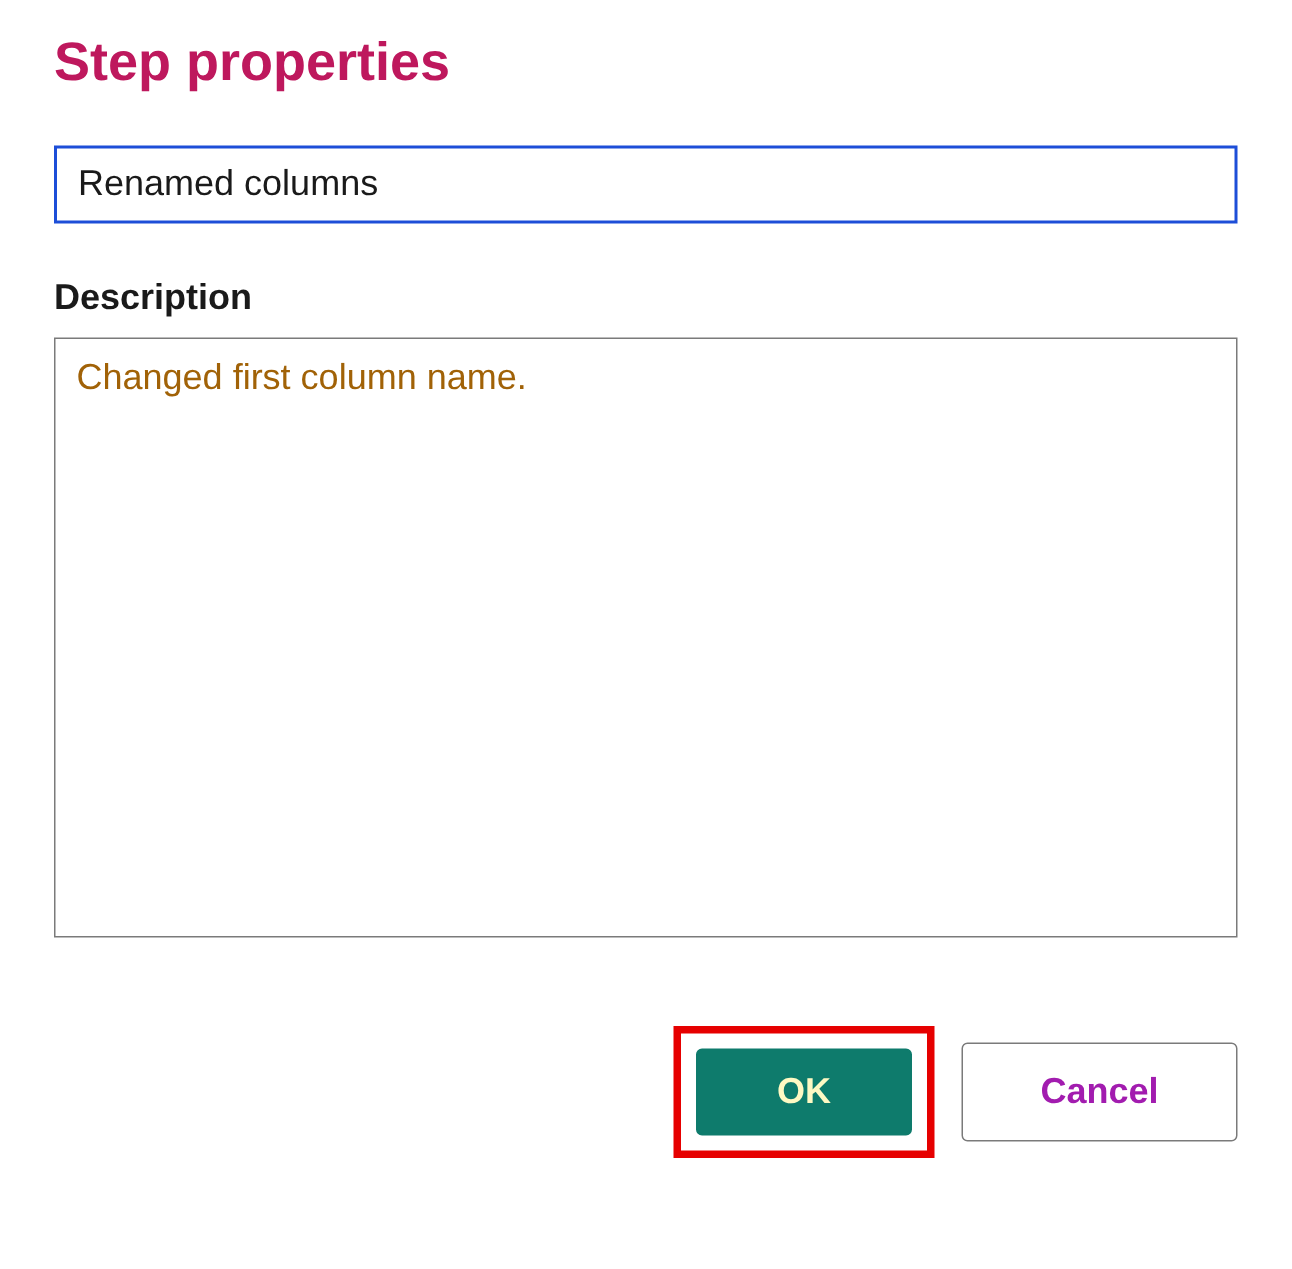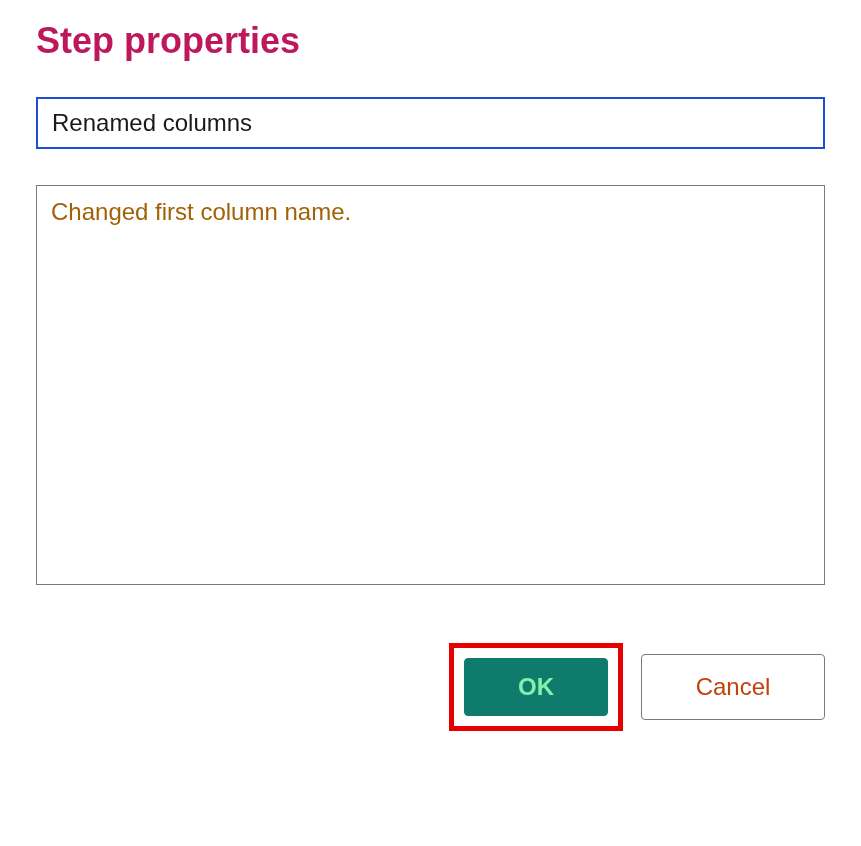--- a/index.html
+++ b/index.html
@@ -73,42 +73,43 @@
       font-size: 24px;
       font-weight: 600;
       padding: 14px 0;
       border-radius: 4px;
       cursor: pointer;
       min-width: 144px;
       text-align: center;
     }
     .btn-primary {
       background: #0e7b6c;
-      color: #86efac;
+      color: #fef9c3;
       border: 1px solid #0e7b6c;
     }
     .btn-secondary {
       background: #ffffff;
-      color: #c2410c;
+      color: #a21caf;
       border: 1px solid #7a7a7a;
       min-width: 184px;
       padding: 18px 0;
-      font-weight: 400;
+      font-weight: 700;
     }
   </style>
 </head>
 <body>
 
 <h1 class="dialog-title">Step properties</h1>
 
 <div class="field-group">
   <input type="text" class="text-input" value="Renamed columns" style="">
 </div>
 
 <div class="field-group">
+  <label class="field-label">Description</label>
   <textarea class="text-area" style="">Changed first column name.</textarea>
 </div>
 
 <div class="button-row">
   <span class="btn-primary-wrapper">
     <button class="btn btn-primary">OK</button>
   </span>
   <button class="btn btn-secondary">Cancel</button>
 </div>
 

